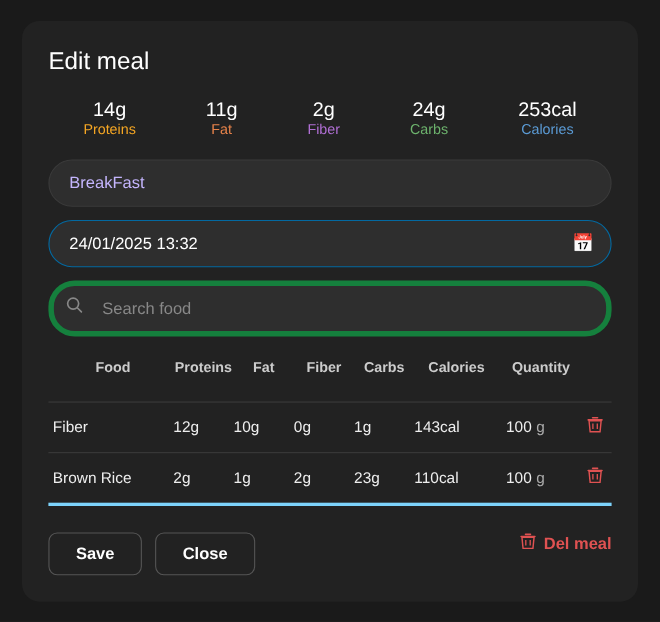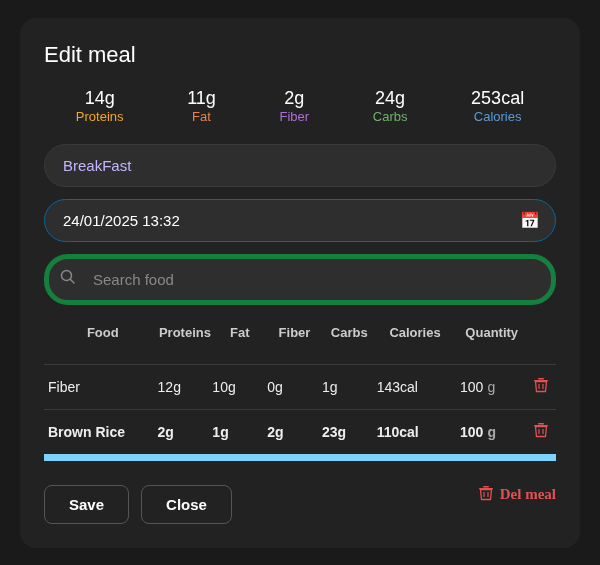--- a/index.html
+++ b/index.html
@@ -124,22 +124,21 @@
     .table-row {
       display: grid;
       grid-template-columns: 2fr 1fr 1fr 1fr 1fr 1.4fr 1.4fr 0.4fr;
       padding: 12px 4px;
       border-top: 1px solid #3a3a3a;
       font-size: 14px;
       color: #eeeeee;
       align-items: center;
     }
     .table-row:last-child {
-      border-bottom: 7px solid #7dd3fc;
-      font-weight: bold;
+      border-bottom: 3px solid #7dd3fc;
     }
     .quantity-cell {
       display: flex;
       align-items: center;
       gap: 4px;
     }
     .qty-value {
       min-width: 30px;
       text-align: right;
     }
@@ -172,21 +171,20 @@
       margin-left: auto;
       display: flex;
       align-items: center;
       gap: 6px;
       color: #e05252;
       font-size: 15px;
       font-weight: 600;
       cursor: pointer;
       background: none;
       border: none;
-      font-family: Liberation Serif, serif;
     }
     .del-icon-red {
       color: #e05252;
       font-size: 16px;
     }
   </style>
 </head>
 <body>
 
 <div class="modal">

